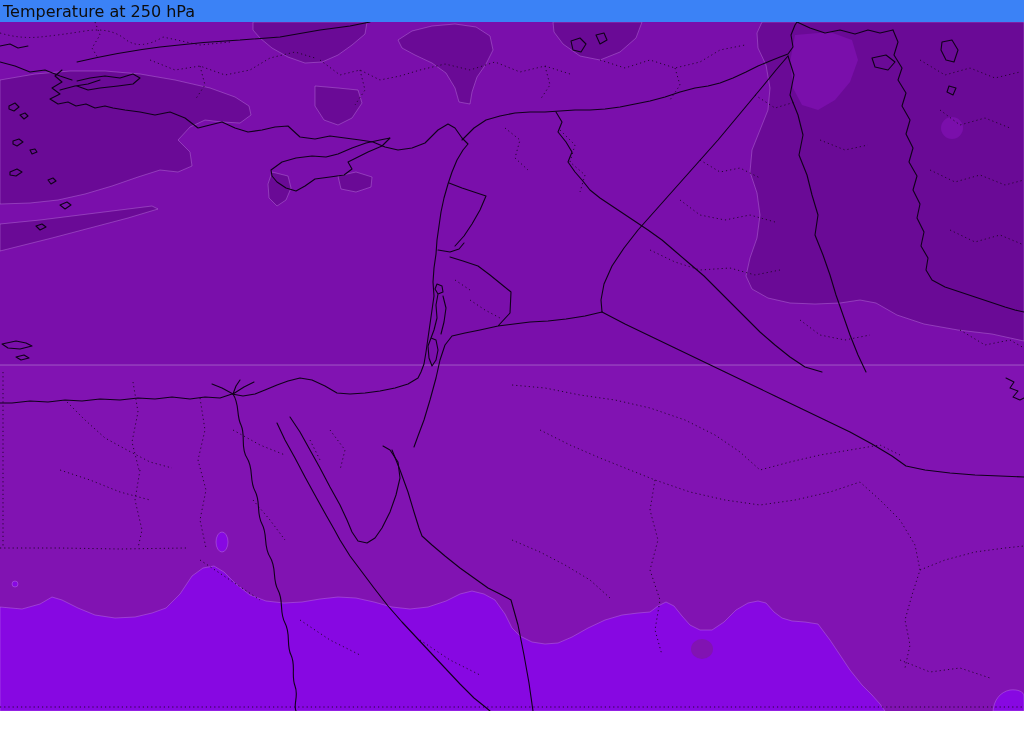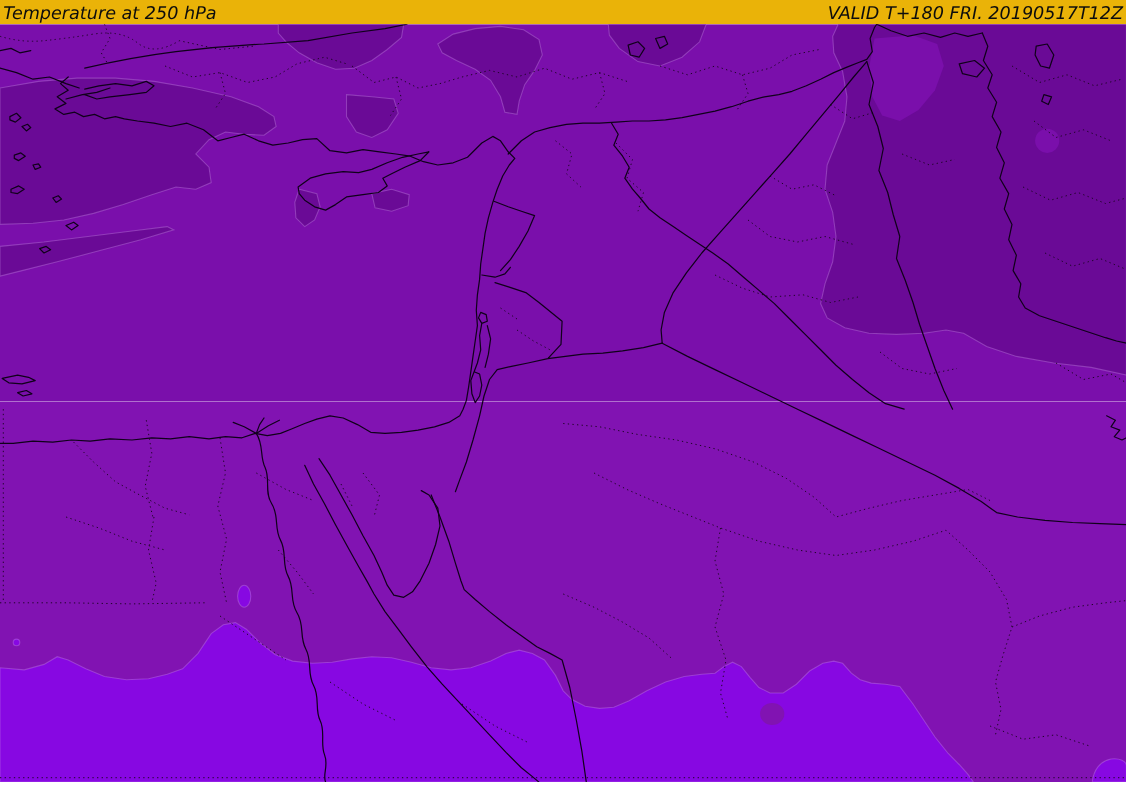--- a/index.html
+++ b/index.html
@@ -1,37 +1,36 @@
 <!DOCTYPE html>
 <html><head>
 <meta charset="utf-8">
 <style>
   html,body{margin:0;padding:0;background:#fff;}
   .frame{position:relative;width:1024px;height:729px;overflow:hidden;
          font-family:"DejaVu Sans","Liberation Sans",sans-serif;}
-  .bar{position:absolute;left:0;width:1024px;background:#eab308;color:#0d0d0d;
+  .bar{position:absolute;left:0;width:1024px;background:#3b82f6;color:#0d0d0d;
        display:flex;justify-content:space-between;align-items:center;
-       padding:0 3px;box-sizing:border-box;font-style:italic;}
+       padding:0 3px;box-sizing:border-box;}
   .bar.top{top:0;height:22px;font-size:16px;}
   .bar.bottom{top:711px;height:18px;font-size:15.5px;}
   .bar span{white-space:nowrap;}
   .mapwrap{position:absolute;top:22px;left:0;width:1024px;height:689px;}
   svg{display:block;}
   .coast{fill:none;stroke:#10001a;stroke-width:1.1;stroke-linejoin:round;stroke-linecap:round;}
   .adm{fill:none;stroke:#1e0526;stroke-width:0.9;stroke-dasharray:1.2 3;stroke-linejoin:round;}
   .shade{stroke:rgba(205,150,235,0.35);stroke-width:1;}
 </style>
 </head>
 <body>
 
 <div class="frame">
 
   <div class="bar top">
     <span>Temperature at 250 hPa</span>
-    <span>VALID T+180 FRI. 20190517T12Z</span>
   </div>
 
   <div class="mapwrap">
   <svg width="1024" height="689" viewBox="0 22 1024 689" preserveAspectRatio="none" xmlns="http://www.w3.org/2000/svg">
 
     <rect x="0" y="22" width="1024" height="343" fill="#7a0fab"></rect>
     <rect x="0" y="365" width="1024" height="346" fill="#8113b2"></rect>
     <line x1="0" y1="365" x2="1024" y2="365" opacity="0.55" stroke="#bf8fd8"></line>
 
     <g class="shade" fill="#6a0a96">

